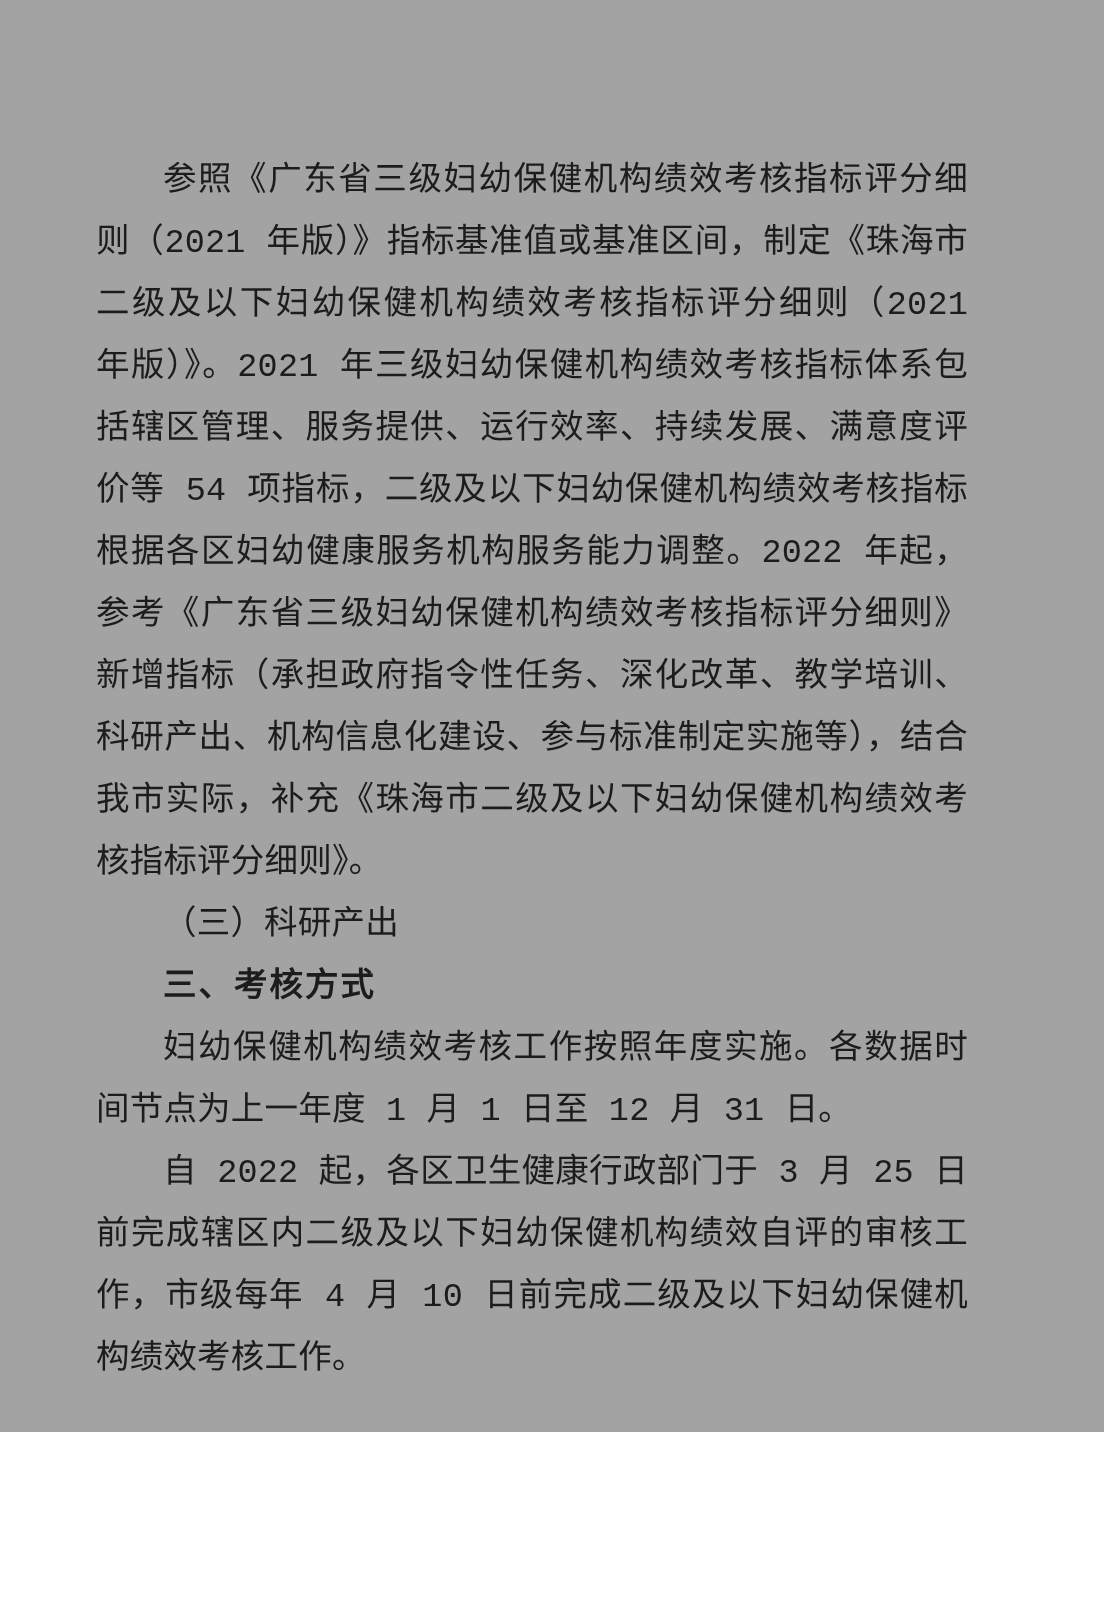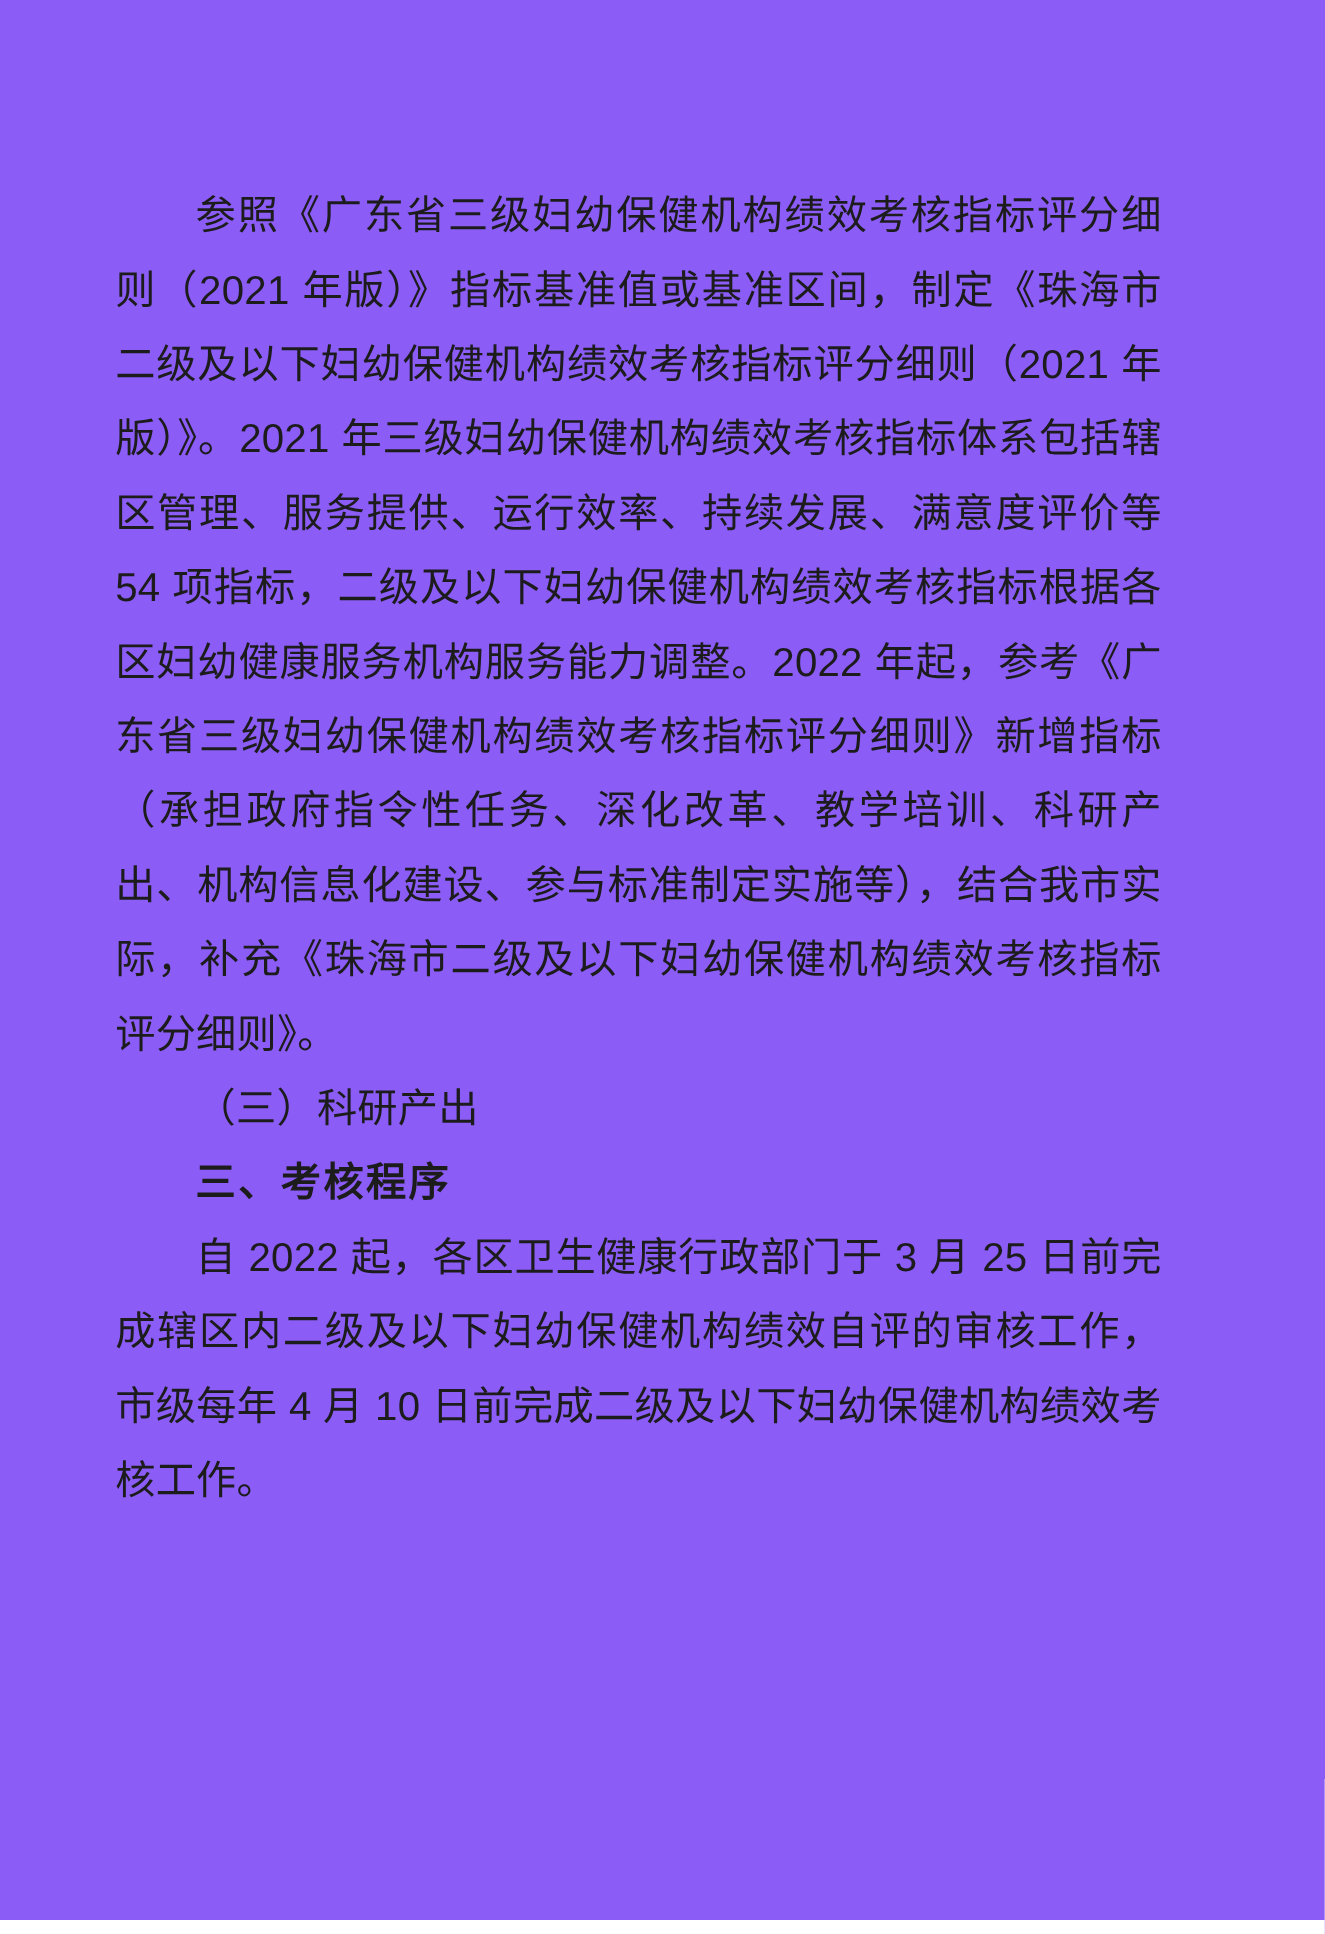--- a/index.html
+++ b/index.html
@@ -4,25 +4,25 @@
 <title>document</title>
 <style>
   html, body {
     margin: 0;
     padding: 0;
     background: #ffffff;
   }
   .page {
     position: relative;
     width: 1104px;
-    height: 1600px;
-    background: #8b5cf6;
+    height: 1432px;
+    background: #a3a3a3;
     box-sizing: border-box;
     overflow: hidden;
-    font-family: Liberation Sans, sans-serif;
+    font-family: Liberation Mono, monospace;
     color: #1a1a1a;
   }
   .content {
     position: absolute;
     left: 96px;
     top: 150px;
     width: 872px;
   }
   p {
     margin: 0;
@@ -45,16 +45,17 @@
     text-indent: 67px;
   }
 </style>
 </head>
 <body>
 
 <div class="page">
   <div class="content">
     <p class="indent">参照《广东省三级妇幼保健机构绩效考核指标评分细则（2021 年版）》指标基准值或基准区间，制定《珠海市二级及以下妇幼保健机构绩效考核指标评分细则（2021 年版）》。2021 年三级妇幼保健机构绩效考核指标体系包括辖区管理、服务提供、运行效率、持续发展、满意度评价等 54 项指标，二级及以下妇幼保健机构绩效考核指标根据各区妇幼健康服务机构服务能力调整。2022 年起，参考《广东省三级妇幼保健机构绩效考核指标评分细则》新增指标（承担政府指令性任务、深化改革、教学培训、科研产出、机构信息化建设、参与标准制定实施等），结合我市实际，补充《珠海市二级及以下妇幼保健机构绩效考核指标评分细则》。</p>
     <p class="subheading">（三）科研产出</p>
-    <p class="heading">三、考核程序</p>
+    <p class="heading">三、考核方式</p>
+    <p class="indent">妇幼保健机构绩效考核工作按照年度实施。各数据时间节点为上一年度 1 月 1 日至 12 月 31 日。</p>
     <p class="indent">自 2022 起，各区卫生健康行政部门于 3 月 25 日前完成辖区内二级及以下妇幼保健机构绩效自评的审核工作，市级每年 4 月 10 日前完成二级及以下妇幼保健机构绩效考核工作。</p>
   </div>
 </div>
 
 </body></html>

